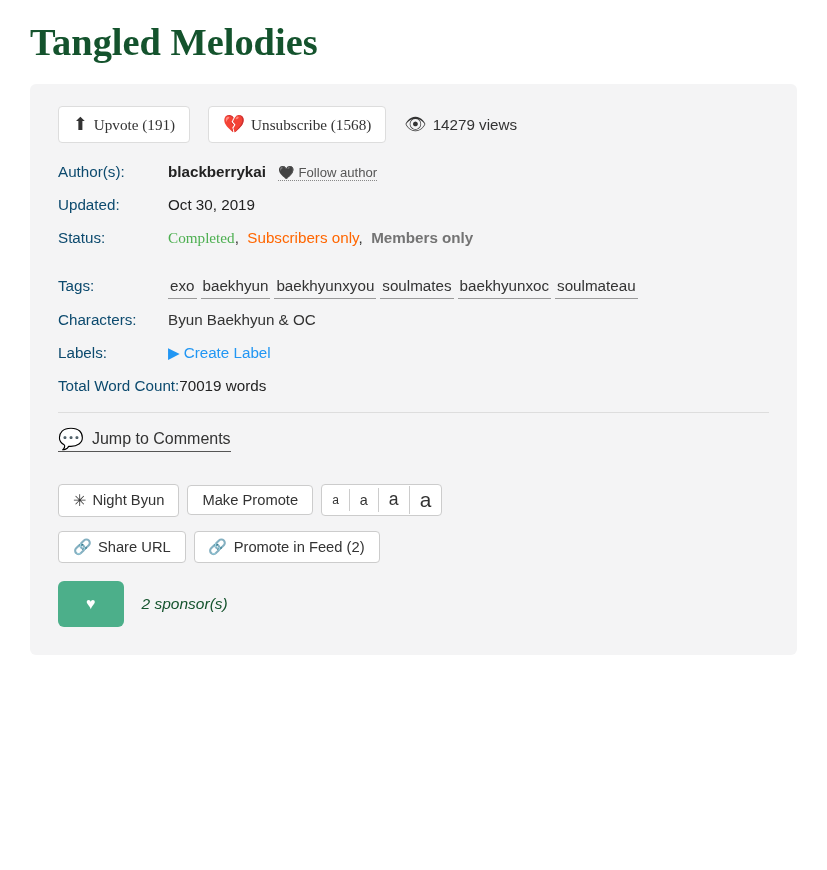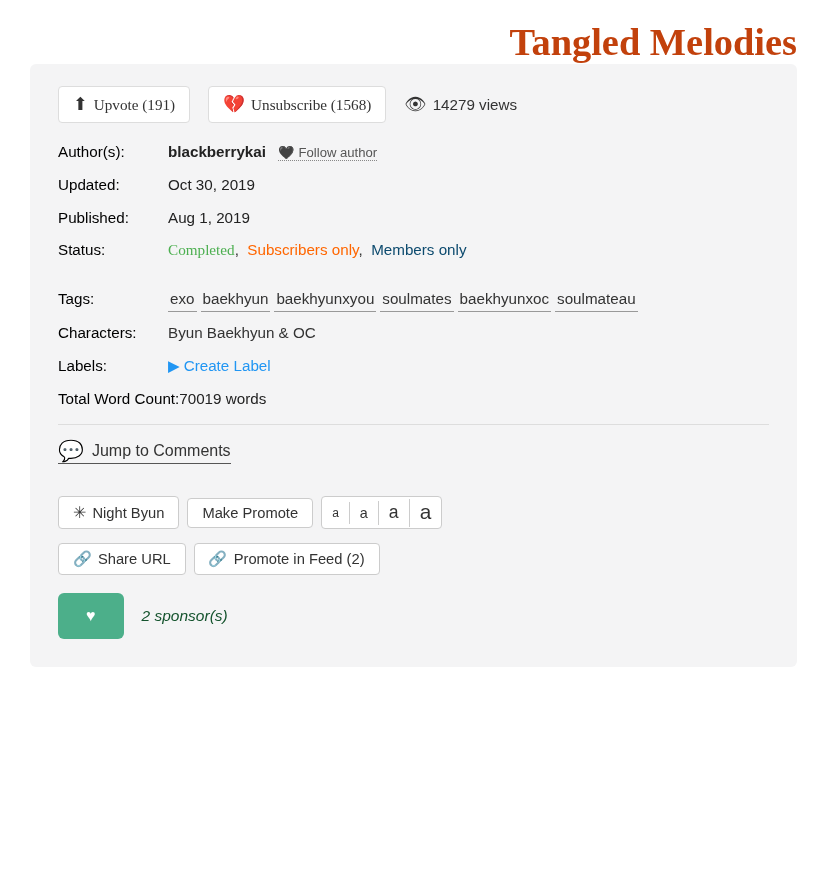--- a/index.html
+++ b/index.html
@@ -6,23 +6,23 @@
     body {
       background: #fff;
       font-family: Georgia, 'Times New Roman', serif;
       color: #333;
       padding: 20px 30px;
       max-width: 827px;
     }
     h1.page-title {
       font-size: 2.4rem;
       font-weight: 700;
-      color: #c2410c;
+      color: #14532d;
+      margin-bottom: 20px;
       font-family: Georgia, serif;
-      text-align: right;
     }
     .info-card {
       background: #f4f4f5;
       border-radius: 6px;
       padding: 22px 28px 28px 28px;
     }
     .action-row {
       display: flex;
       align-items: center;
       gap: 18px;
@@ -43,21 +43,21 @@
       color: #333;
     }
     .meta-row {
       display: flex;
       align-items: baseline;
       margin-bottom: 10px;
       font-size: 0.97rem;
       line-height: 1.5;
     }
     .meta-label {
-      color: #000000;
+      color: #0c4a6e;
       min-width: 110px;
       flex-shrink: 0;
       font-family: Arial, sans-serif;
       font-size: 0.95rem;
     }
     .meta-value {
       font-family: Arial, sans-serif;
       font-size: 0.95rem;
       color: #333;
     }
@@ -78,21 +78,21 @@
       color: #555;
       font-size: 0.82rem;
       cursor: pointer;
       border-bottom: 1px dotted #888;
       font-family: Arial, sans-serif;
       padding: 0;
       margin-left: 8px;
     }
     .status-completed { color: #4caf50; font-family: Liberation Serif, serif; }
     .status-subscribers { color: #ff6600; }
-    .status-members { color: #0c4a6e; }
+    .status-members { color: #737373; font-weight: bold; }
     .tags-row {
       display: flex;
       flex-wrap: wrap;
       gap: 4px;
       align-items: baseline;
       margin-top: 16px;
     }
     .tag {
       color: #333;
       font-size: 0.95rem;
@@ -244,26 +244,20 @@
     </span>
   </div>
 
   <div class="meta-row">
     <span class="meta-label">Updated:</span>
     <span class="meta-value">
       <strong>Oct 30, 2019</strong>
     </span>
   </div>
 
-  <div class="meta-row">
-    <span class="meta-label">Published:</span>
-    <span class="meta-value">
-      <strong>Aug 1, 2019</strong>
-    </span>
-  </div>
 
   <div class="meta-row">
     <span class="meta-label">Status:</span>
     <span class="meta-value">
       <span class="status-completed">Completed</span>,&nbsp;
       <span class="status-subscribers">Subscribers only</span>,&nbsp;
       <span class="status-members">Members only</span>
     </span>
   </div>
 

